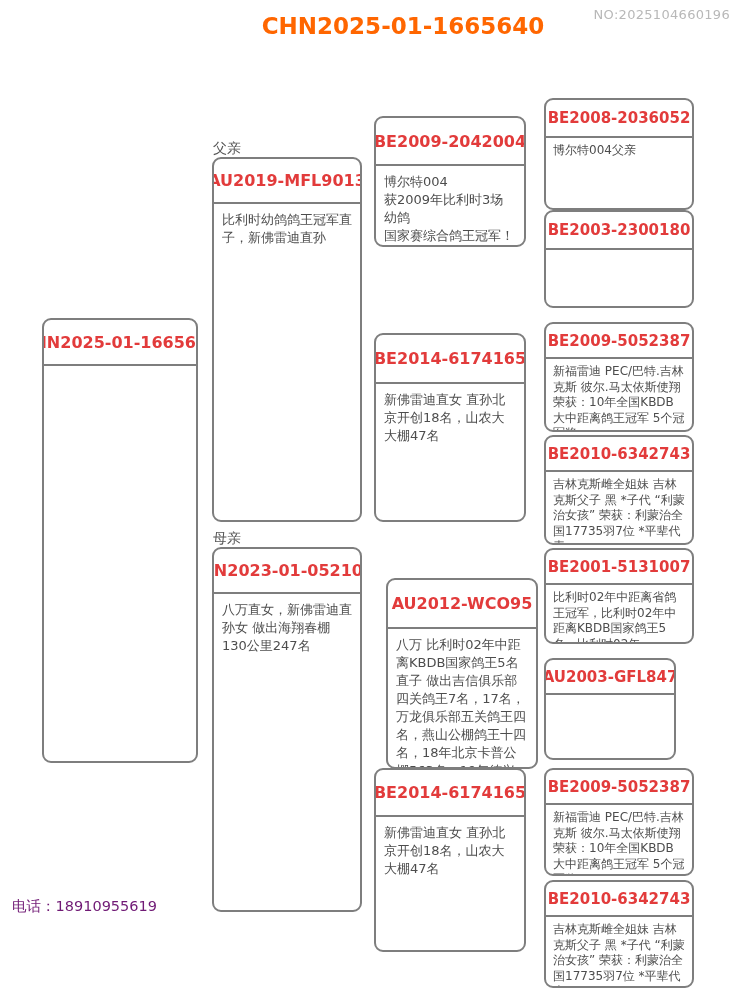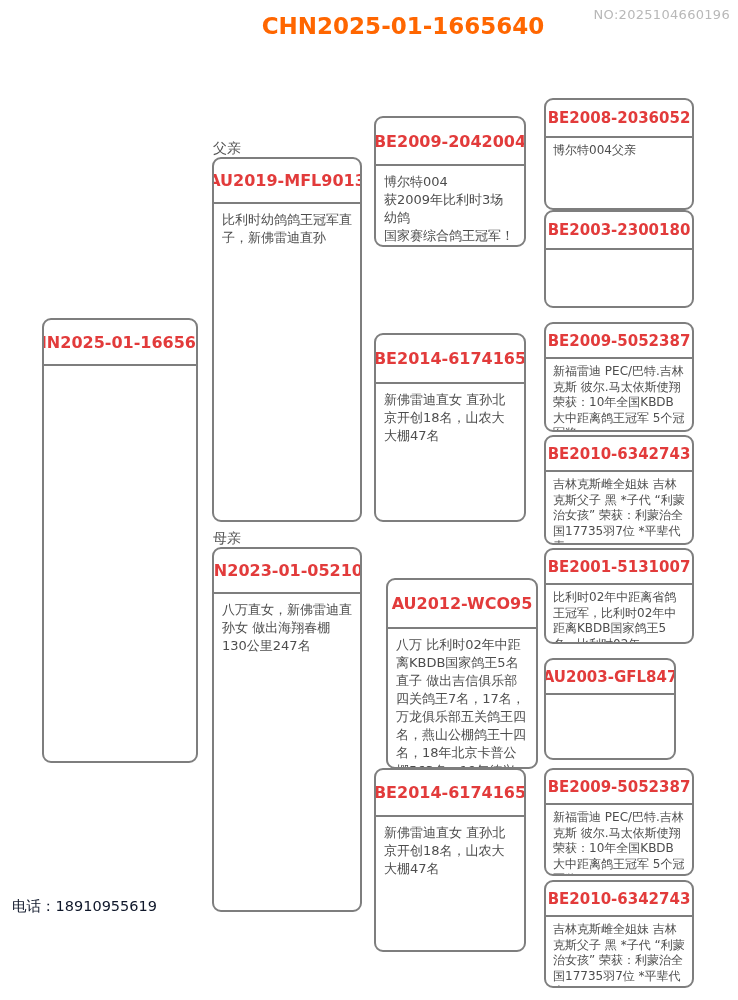--- a/index.html
+++ b/index.html
@@ -15,21 +15,21 @@
   .page-title {
     position:absolute; top:13px; left:0; right:0;
     padding-left:68px; text-align:center;
     color:#ff6600; font-size:23px; font-weight:bold;
   }
   .gen-label {
     position:absolute; font-size:14px; color:#555555;
   }
   .phone {
     position:absolute; left:12px; top:897px;
-    font-size:14.5px; color:#0f172a;
+    font-size:14.5px; color:#701a75;
   }
   .pbox {
     position:absolute; background:#ffffff;
     border:2px solid #7e7e7e; border-radius:9px;
     box-sizing:border-box; display:flex; flex-direction:column;
     overflow:hidden;
   }
   .pbox .id {
     flex:0 0 auto; height:var(--hh,44px);
     display:flex; align-items:center; justify-content:center;

